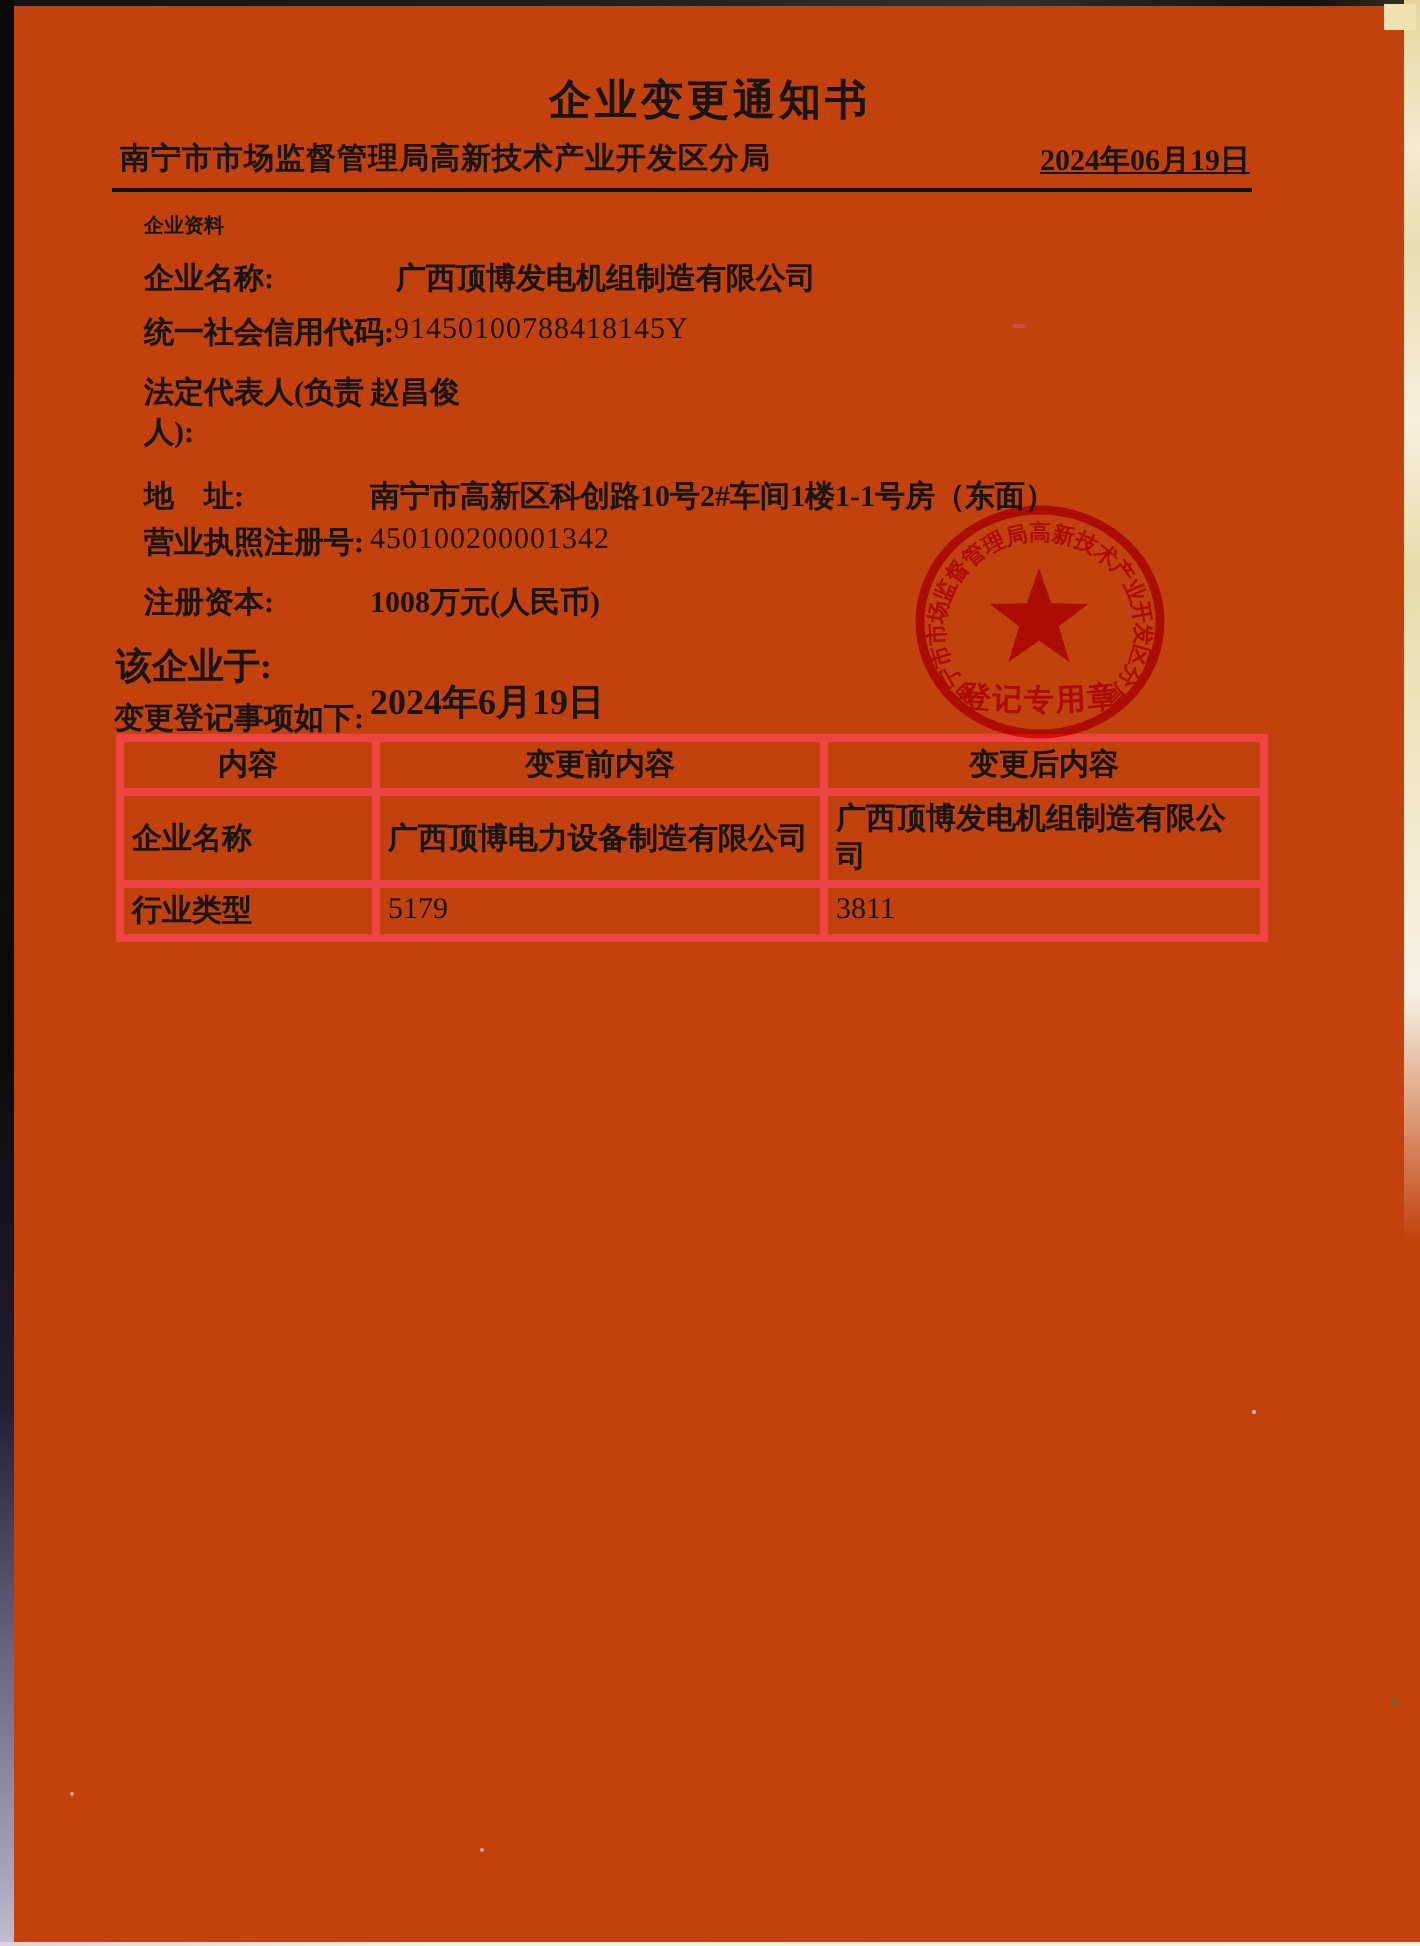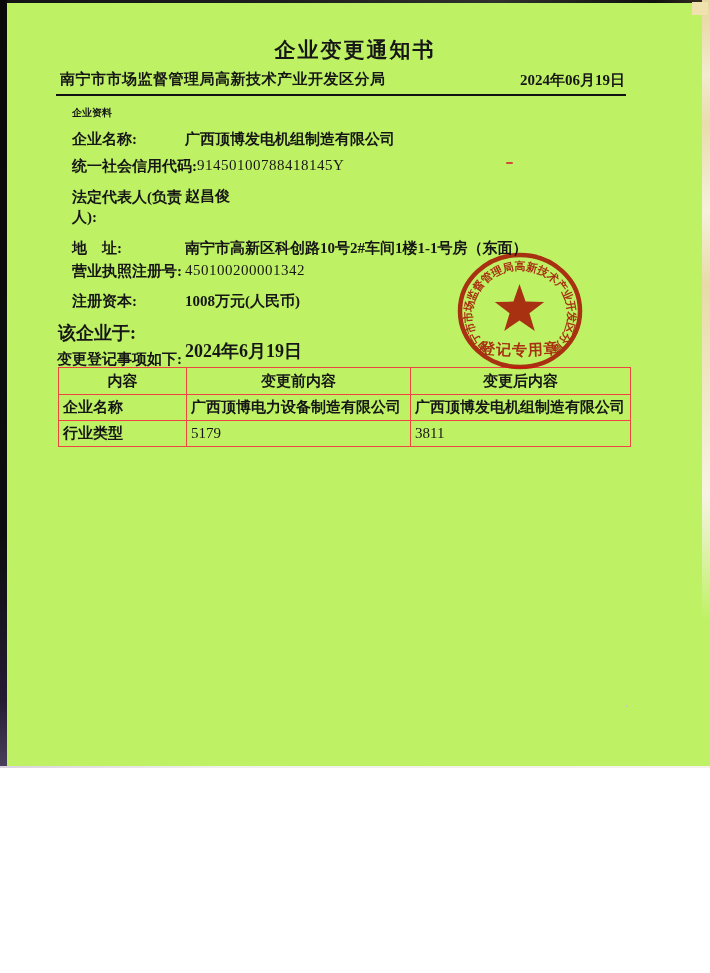--- a/index.html
+++ b/index.html
@@ -1,60 +1,60 @@
 <!DOCTYPE html>
 <html><head>
 <meta charset="utf-8">
 <style>
   * { margin:0; padding:0; box-sizing:border-box; }
   html,body { width:710px; height:973px; }
   body { font-family:"Liberation Serif","DejaVu Serif",serif; background:#ffffff; }
   .page {
-    position:relative; width:710px; height:768px; overflow:hidden;
-    background:#bef264; color:#161616;
+    position:relative; width:710px; height:973px; overflow:hidden;
+    background:#c2410c; color:#161616;
   }
   
   .edge-top   { position:absolute; left:0; top:0; width:710px; height:3px;
                 background:linear-gradient(90deg,#141414 0%,#1e1e1e 40%,#30302e 70%,#101010 92%,#3a3324 100%); }
   .edge-left  { position:absolute; left:0; top:0; width:7px; height:973px;
                 background:linear-gradient(180deg,#0a0a0a 0%,#0d0d0f 55%,#241b33 72%,#6e6280 85%,#aa9fba 96%,#c4bcd0 100%); }
   .edge-right { position:absolute; right:0; top:0; width:8px; height:620px;
                 background:linear-gradient(180deg,#e6d59c 0%,#f3ead0 12%,#e9dcae 20%,#f6f0dd 34%,#e8daa8 46%,#efe5c2 60%,#f7f2e4 80%,rgba(250,247,238,0) 100%); }
   .corner-patch { position:absolute; right:2px; top:2px; width:16px; height:13px; background:#efe2ae; }
   .edge-bottom{ position:absolute; left:0; bottom:0; width:710px; height:2px; background:linear-gradient(90deg,#d9d4df 0%,#efefec 30%,#f3f1ea 100%); }
 
   
   .doc-title { position:absolute; left:0; top:36px; width:710px; text-align:center;
                font-size:21px; font-weight:700; letter-spacing:2px; }
   .issuer    { position:absolute; left:60px; top:70px; font-size:15px; font-weight:700; letter-spacing:0.5px; }
-  .issue-date{ position:absolute; left:520px; top:71px; font-size:15px; font-weight:700; }
+  .issue-date{ position:absolute; left:520px; top:71px; font-size:15px; font-weight:700;text-decoration:underline; }
   .rule      { position:absolute; left:56px; top:94px; width:570px; height:2px; background:#111; }
   .section-heading { position:absolute; left:72px; top:106px; font-size:10px; font-weight:700; }
 
   .field { position:absolute; left:72px; display:flex; align-items:flex-start; font-size:15px; }
   .field-label { flex:0 0 auto; min-width:113px; font-weight:700; white-space:nowrap; }
   .field-label.wrap { width:113px; min-width:0; white-space:normal; line-height:20px; }
   .field-value { font-weight:700; }
   .field-value.num { font-weight:400; letter-spacing:0.5px; }
-  .f0 { top:130px; } .f1 { top:157px; } .f2 { top:187px; }
+  .f0 { top:130px;gap:13px; } .f1 { top:157px; } .f2 { top:187px; }
   .f3 { top:239px; } .f4 { top:262px;justify-content:center; } .f5 { top:292px; }
 
   .reg-row   { position:absolute; left:58px; top:321px; display:flex; font-size:18px; }
   .reg-label { flex:0 0 127px; font-weight:700; }
   .reg-date  { font-weight:700;margin-top:18px; }
   .reg-note  { position:absolute; left:415px; top:321px; font-size:15px; font-weight:700; }
 
   .changes-heading { position:absolute; left:57px; top:350px; font-size:15px; font-weight:700; }
 
   table.change-table { position:absolute; left:58px; top:367px; width:572px;
                        border-collapse:collapse; table-layout:fixed; font-size:15px; }
   table.change-table col.c1 { width:128px; }
   table.change-table col.c2 { width:224px; }
   table.change-table col.c3 { width:220px; }
-  table.change-table th, table.change-table td { border:1px solid #ef4444; padding:2px 4px; }
+  table.change-table th, table.change-table td { border:4px solid #ef4444; padding:2px 4px; }
   table.change-table th { height:27px; font-weight:700; text-align:center; }
   table.change-table td { height:26px; font-weight:700; text-align:left; }
   table.change-table td.num { font-weight:400; }
 
   
   .seal { position:absolute; left:447px; top:249px; width:146px; height:126px;
           mix-blend-mode:multiply; opacity:0.93; }
   .seal svg { width:100%; height:100%; overflow:visible; }
   .seal-ring-char { font-family:"Liberation Serif","DejaVu Serif",serif;
                     font-size:11px; font-weight:700; text-anchor:middle; }

